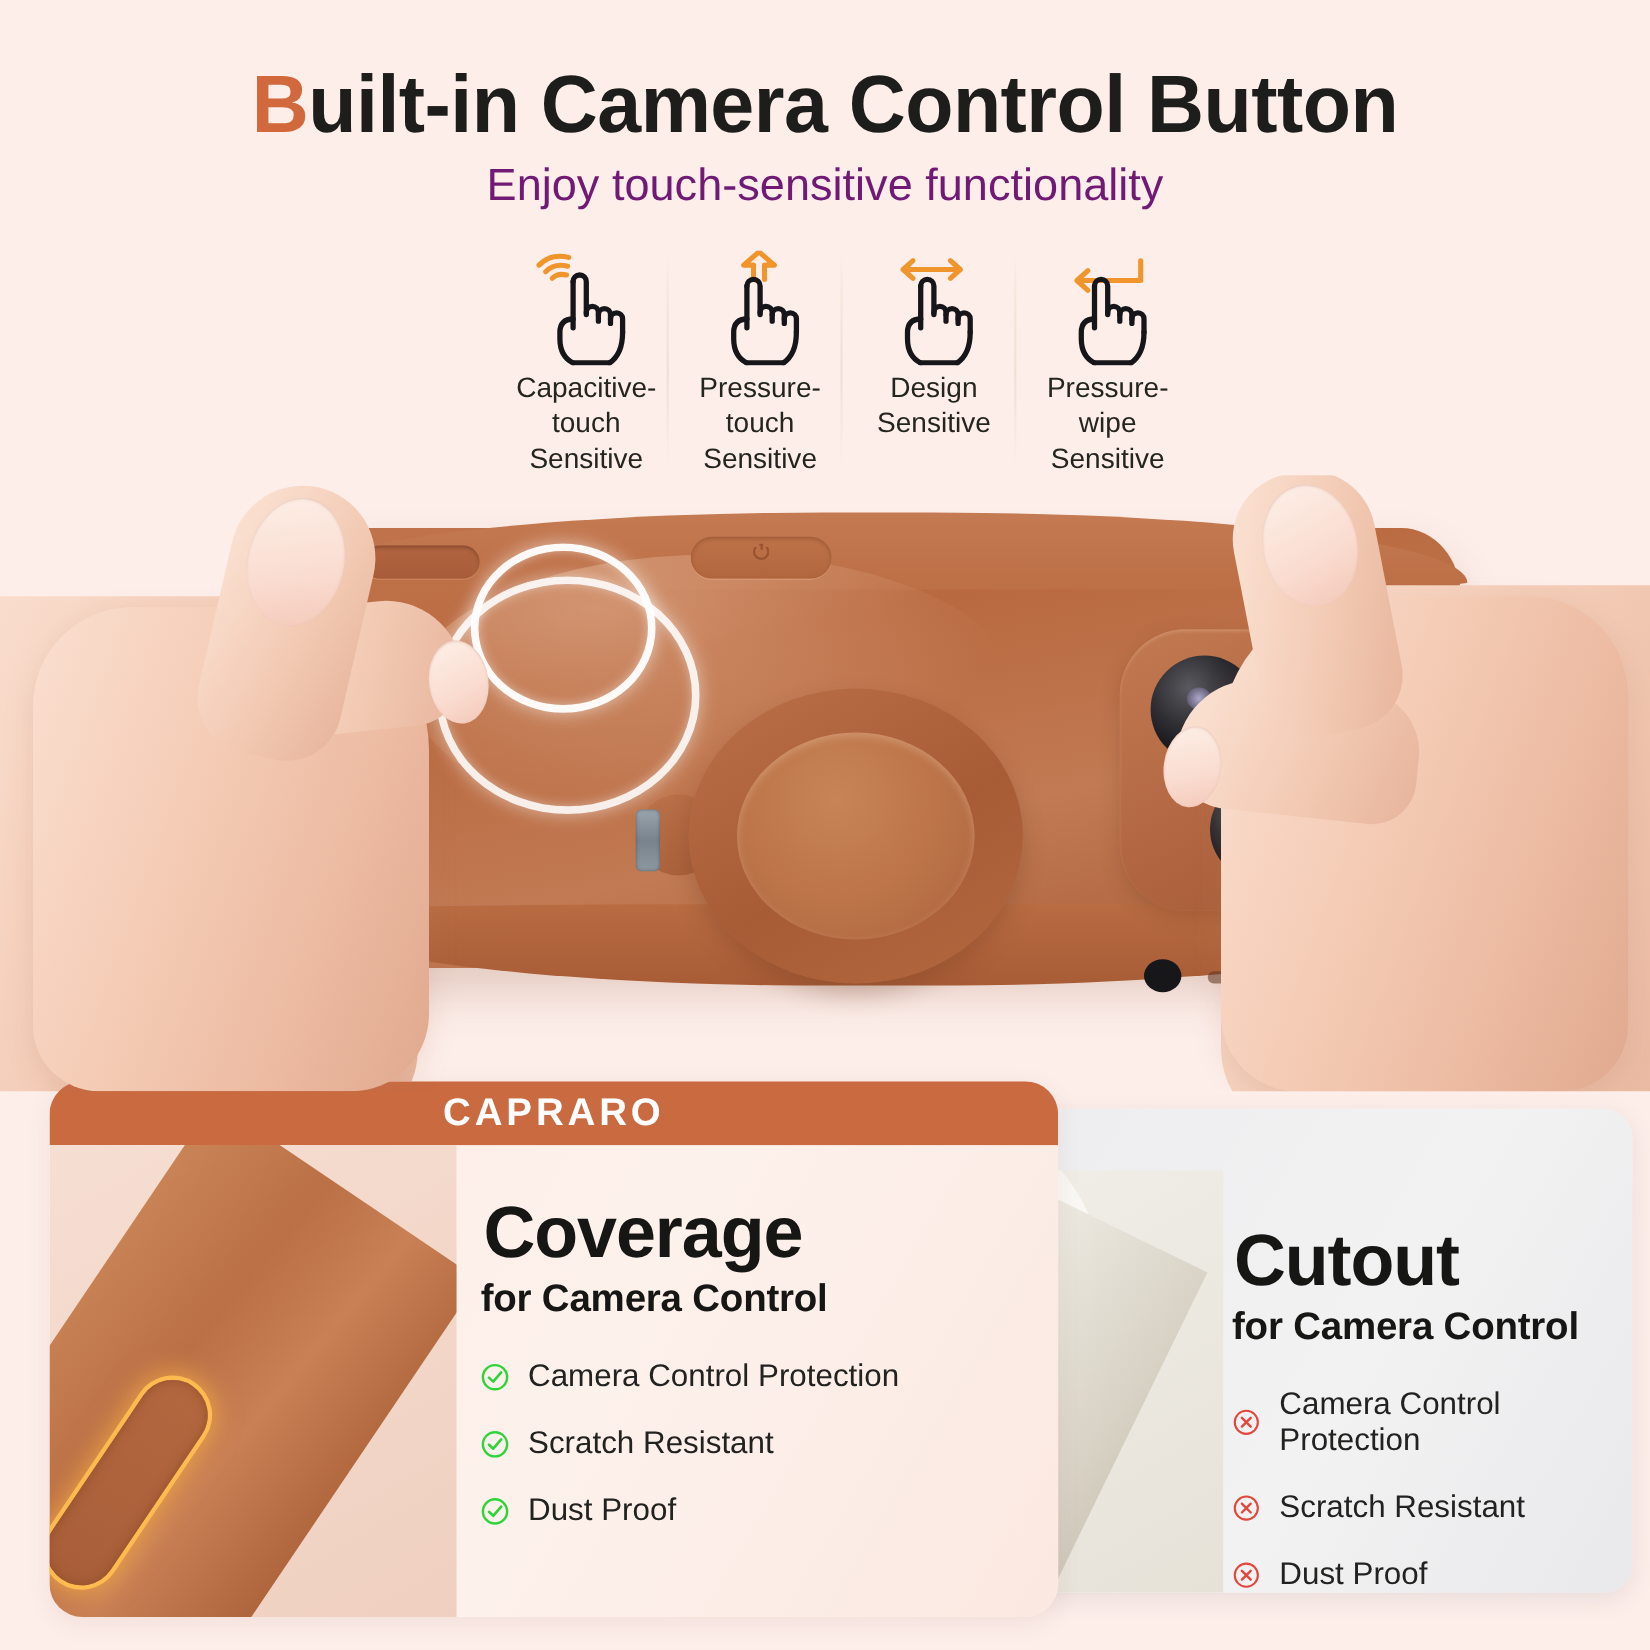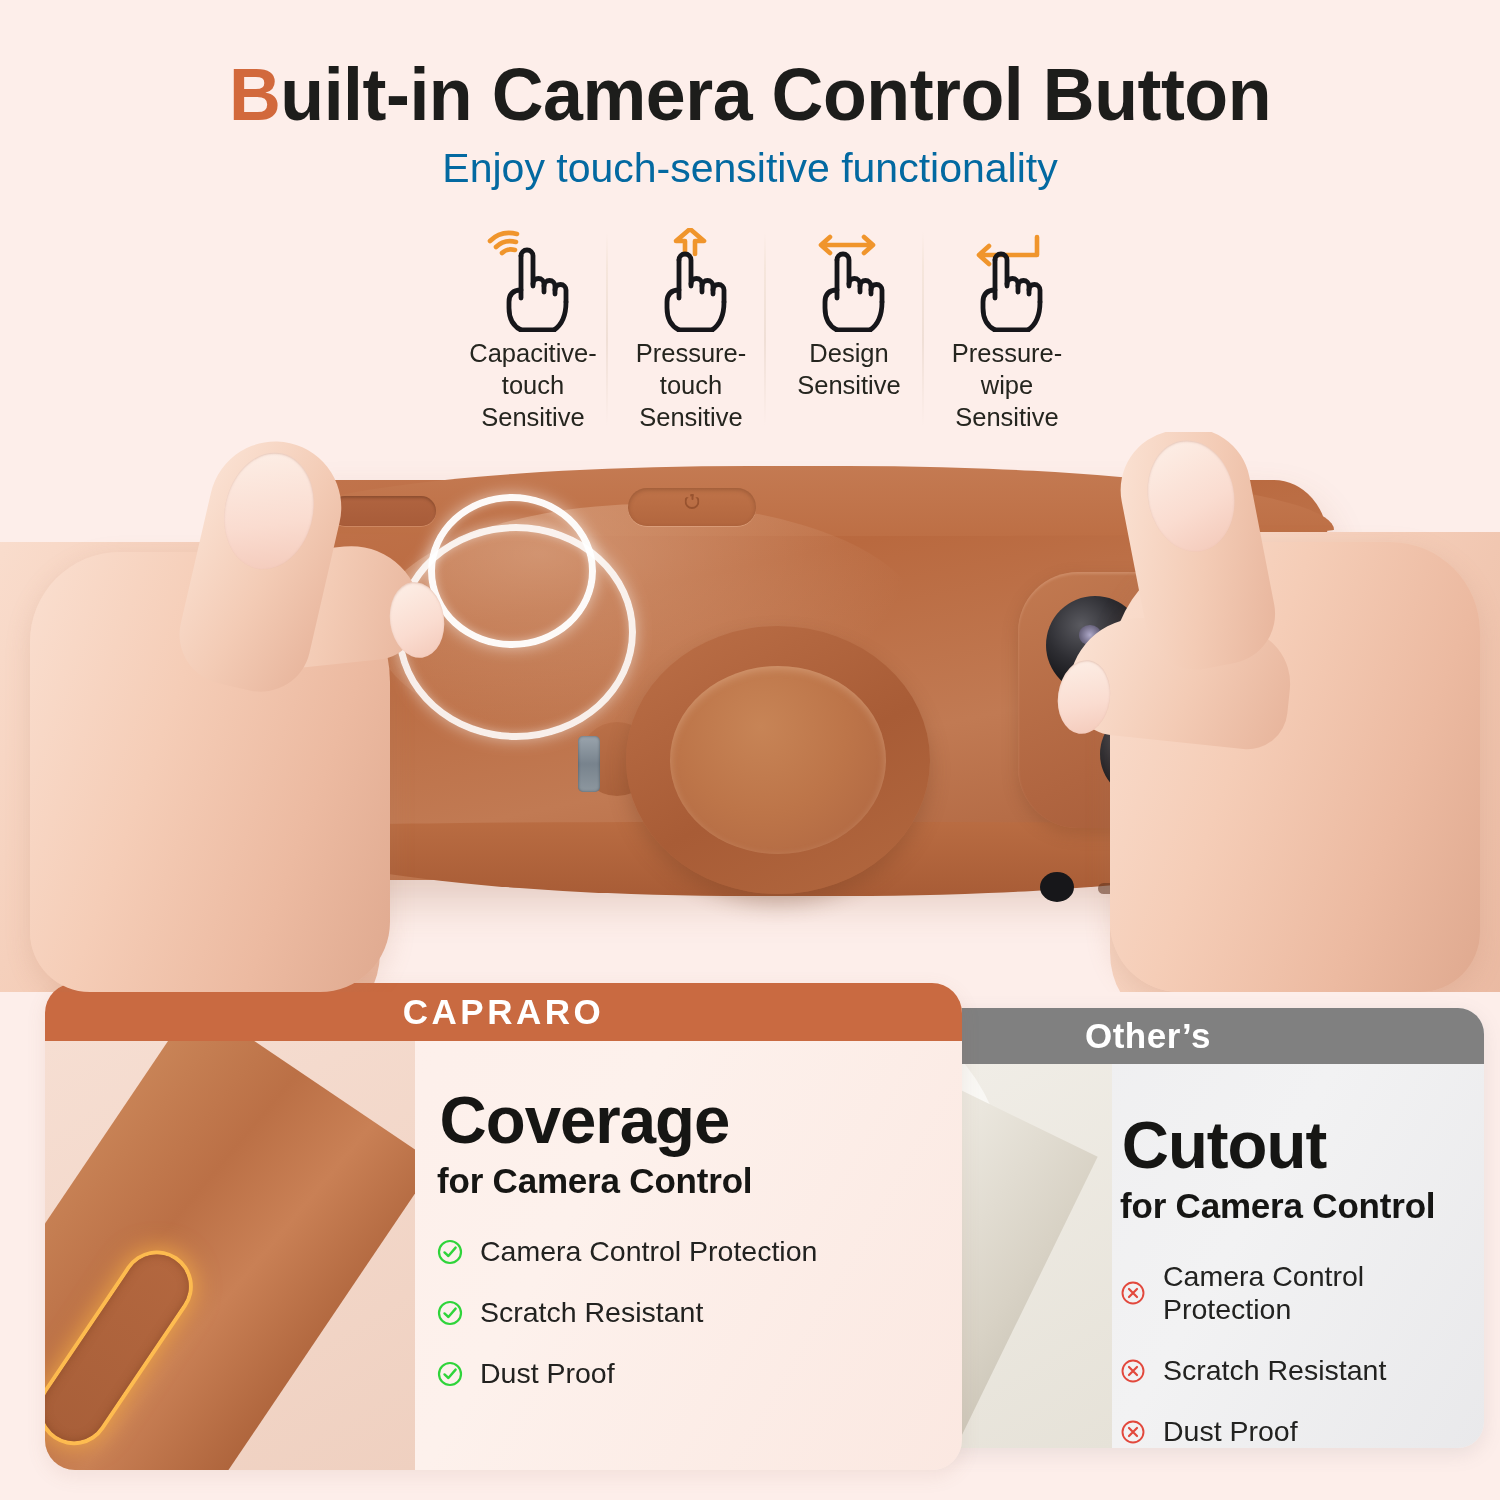--- a/index.html
+++ b/index.html
@@ -15,21 +15,21 @@
   .title {
     position: absolute; top: 52px; left: 0; width: 1500px;
     text-align: center;
     font-size: 74px; font-weight: 700; letter-spacing: -0.5px;
     color: #1d1d1b; white-space: nowrap;
     transform: scaleX(0.97);
   }
   .title .accent { color: #d2693c; }
   .subtitle {
     position: absolute; top: 145px; left: 0; width: 1500px;
-    text-align: center; font-size: 41px; font-weight: 400; color: #0369a1;
+    text-align: center; font-size: 41px; font-weight: 400; color: #701a75;
   }
 
   
   .gesture-row {
     position: absolute; top: 228px; left: 440px;
     width: 660px; height: 205px;
     display: flex; align-items: flex-start; justify-content: center;
   }
   .gesture-col {
     position: relative; width: 158px;
@@ -457,21 +457,20 @@
             <circle cx="13" cy="13" r="11" fill="none" stroke="#2fd43a" stroke-width="2.2"></circle>
             <path d="M7.5 13.4 L11.4 17 L18.6 8.6" fill="none" stroke="#2fd43a" stroke-width="2.4" stroke-linecap="round" stroke-linejoin="round"></path>
           </svg>
           <span>Dust Proof</span>
         </div>
       </div>
     </div>
   </div>
 
   <div class="card card-right">
-    <div class="card-head">Other’s</div>
 
     <div class="photo-pane">
       <div class="white-blob"></div>
       <div class="edge-right">
         <div class="cut-slot"></div>
       </div>
     </div>
 
     <div class="card-body">
       <div class="big-word">Cutout</div>

